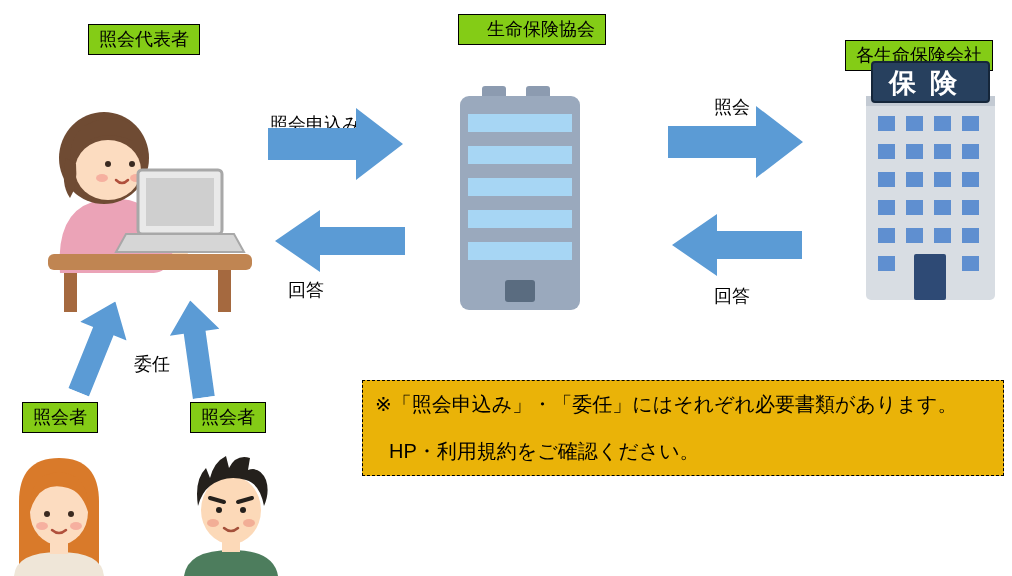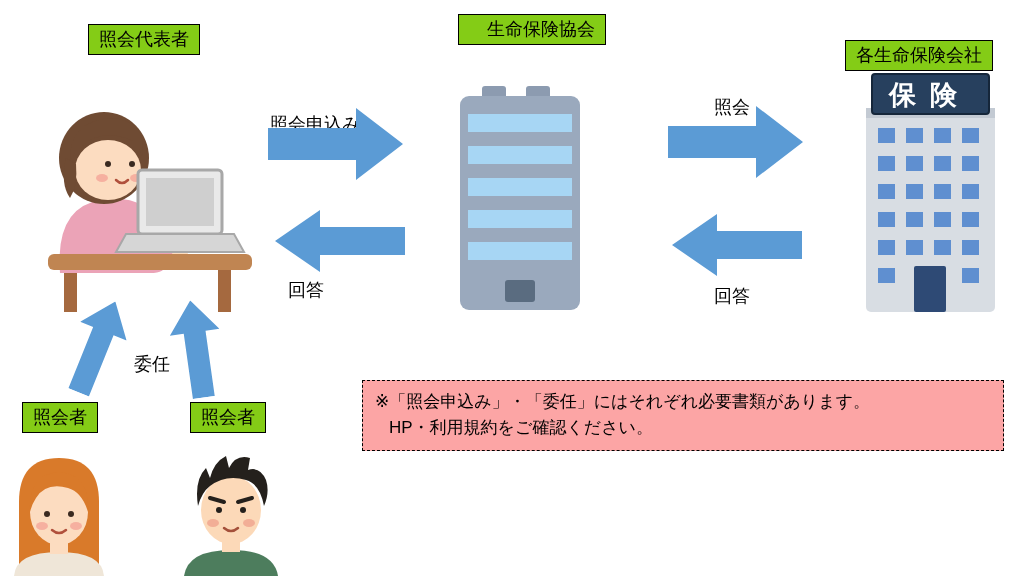--- a/index.html
+++ b/index.html
@@ -10,27 +10,27 @@
     border:1.5px solid #000;
     background:#84cc16;
     padding:3px 10px;
     font-size:18px;
     line-height:1.25;
     white-space:nowrap;
   }
   .arrow-label{font-size:18px;white-space:nowrap;}
   .note-box{
     border:1.5px dashed #000;
-    background:#fca5a5;
+    background:#eab308;
     padding:8px 12px;
-    font-size:17px;
+    font-size:20px;
     line-height:1.55;
     width:616px;
   }
-  .note-line2{padding-left:14px;}
+  .note-line2{padding-left:14px;margin-top:16px;}
   svg{display:block;}
   .blockarrow{fill:#5B9BD5;}
 </style>
 </head>
 <body>
 
 <div class="stage">
 
   <div class="abs label-box" style="left:88px;top:24px;">照会代表者</div>
 
@@ -86,21 +86,21 @@
       <rect x="10" y="12" width="120" height="214" rx="9" fill="#9aa9bd"></rect>
       <rect x="18" y="30" width="104" height="18" fill="#a7d6f4"></rect>
       <rect x="18" y="62" width="104" height="18" fill="#a7d6f4"></rect>
       <rect x="18" y="94" width="104" height="18" fill="#a7d6f4"></rect>
       <rect x="18" y="126" width="104" height="18" fill="#a7d6f4"></rect>
       <rect x="18" y="158" width="104" height="18" fill="#a7d6f4"></rect>
       <rect x="55" y="196" width="30" height="22" rx="3" fill="#5a6c80"></rect>
     </svg>
   </div>
 
-  <div class="abs" style="left:858px;top:70px;">
+  <div class="abs" style="left:858px;top:58px;">
     <svg width="145" height="245" viewBox="0 0 145 245">
 
       <rect x="8" y="38" width="129" height="204" rx="5" fill="#d8dde3"></rect>
       <rect x="8" y="38" width="129" height="10" fill="#c3cad3"></rect>
 
       <rect x="14" y="4" width="117" height="40" rx="3" fill="#27405e" stroke="#15263a" stroke-width="2"></rect>
       <text x="72" y="34" text-anchor="middle" font-size="27" font-weight="bold" fill="#ffffff" letter-spacing="14">保険</text>
 
       <g fill="#5f8fd0">
         <rect x="20" y="58" width="17" height="15"></rect>

